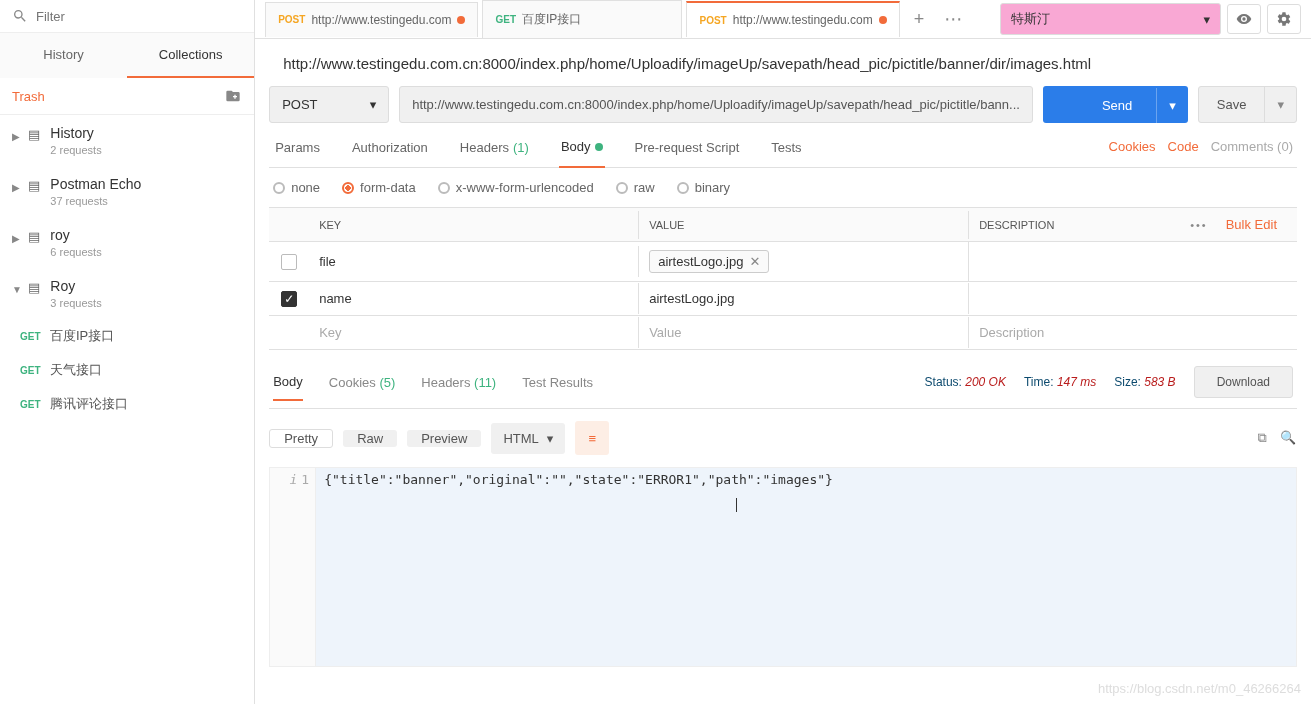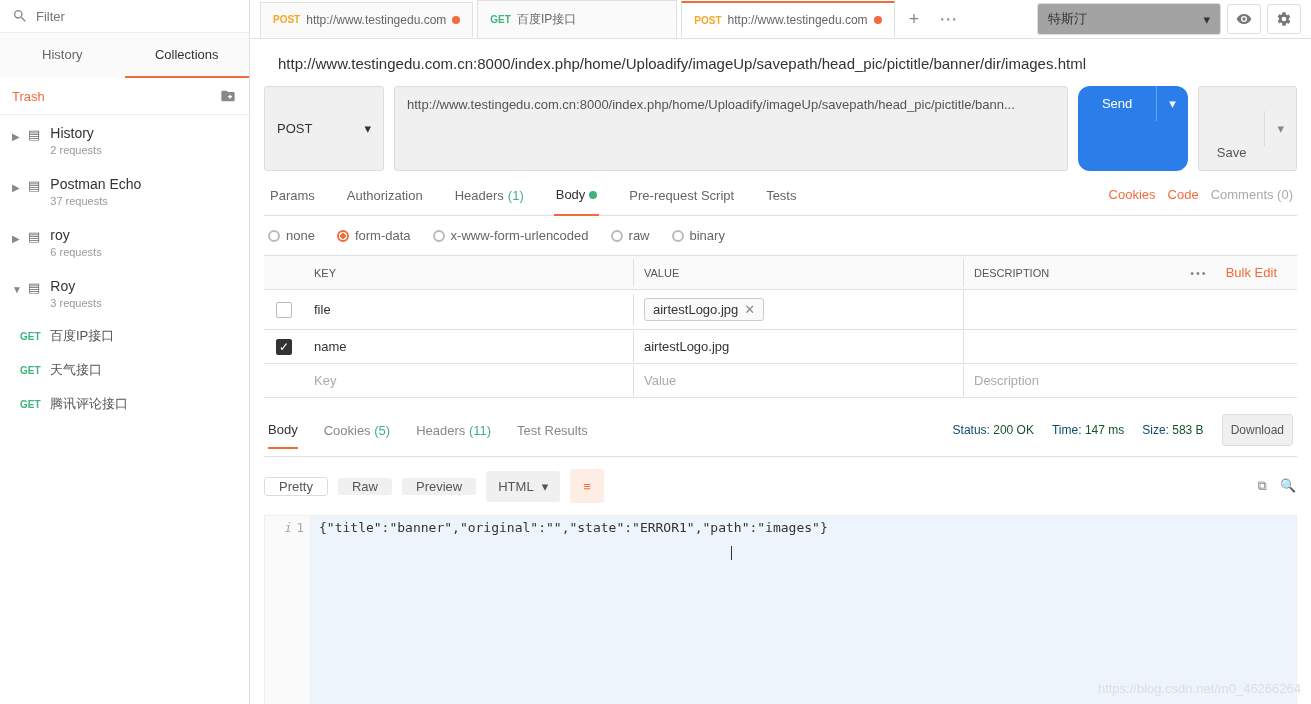--- a/index.html
+++ b/index.html
@@ -1,20 +1,20 @@
 <!DOCTYPE html>
 <html><head>
 <meta charset="utf-8">
 <style>
 * { box-sizing: border-box; margin: 0; padding: 0; }
 body { font-family: -apple-system, "Segoe UI", Arial, sans-serif; font-size: 13px; color: #333; background: #fff; width: 1311px; height: 704px; overflow: hidden; }
 .app { display: flex; height: 100%; }
 
 
-.sidebar { width: 250px; border-right: 1px solid #e0e0e0; display: flex; flex-direction: column; background: #fafafa; }
+.sidebar { width: 284px; border-right: 1px solid #e0e0e0; display: flex; flex-direction: column; background: #fafafa; }
 .filter-row { display: flex; align-items: center; padding: 8px 12px; border-bottom: 1px solid #eee; background:#fff; }
 .filter-row svg { width:16px; height:16px; fill:#888; }
 .filter-input { border: none; background: transparent; outline: none; flex:1; margin-left:8px; font-size:13px; }
 .sb-tabs { display:flex; }
 .sb-tab { flex:1; text-align:center; padding:14px 0; color:#666; cursor:pointer; }
 .sb-tab.active { color:#333; border-bottom:2px solid #f26b3a; font-weight:500; }
 .trash-row { display:flex; align-items:center; justify-content:space-between; padding:10px 12px; color:#f26b3a; border-bottom:1px solid #eee; background:#fff; }
 .trash-row .icon { width:18px; height:16px; }
 .collections { flex:1; overflow:auto; background:#fff; }
 .coll { display:flex; align-items:flex-start; padding:10px 12px; cursor:pointer; }
@@ -22,46 +22,46 @@
 .coll .folder { margin:2px 10px 0 6px; color:#666; }
 .coll .title { font-size:14px; color:#333; }
 .coll .sub { font-size:11px; color:#999; margin-top:3px; }
 .req-item { display:flex; align-items:center; padding:8px 12px 8px 20px; cursor:pointer; }
 .req-item .method { font-size:10px; font-weight:600; color:#3eb37f; width:30px; }
 .req-item .label { color:#555; }
 
 
 .main { flex:1; display:flex; flex-direction:column; position:relative; }
 .top-right { display:flex; align-items:center; gap:6px; }
-.env-sel { width:184px; display:flex; align-items:center; justify-content:space-between; border:1px solid #ddd; padding:6px 10px; border-radius:3px; background:#a3a3a3; color:#333; }
+.env-sel { width:221px; display:flex; align-items:center; justify-content:space-between; border:1px solid #ddd; padding:6px 10px; border-radius:3px; background:#f9a8d4; color:#333; }
 .icon-btn { width:34px; height:30px; display:flex; align-items:center; justify-content:center; border:1px solid #ddd; border-radius:3px; background:#fff; cursor:pointer; color:#666; }
 
 
 .tabs { display:flex; align-items:center; padding:0 10px; }
 .tab { display:flex; align-items:center; gap:6px; padding:10px 12px; border:1px solid #e0e0e0; border-bottom:none; margin-right:4px; background:#fafafa; cursor:pointer; min-width:200px; position:relative; }
 .tab.active { background:#fff; border-top:2px solid #f26b3a; }
 .tab .m { font-size:10px; font-weight:700; }
 .tab .m.post { color:#f5a623; }
 .tab .m.get { color:#3eb37f; }
 .tab .t { font-size:12px; color:#666; flex:1; overflow:hidden; text-overflow:ellipsis; white-space:nowrap; }
 .tab .dot { width:8px; height:8px; border-radius:50%; background:#f26b3a; }
 .tab-plus, .tab-more { padding:8px 10px; color:#888; cursor:pointer; font-size:18px; }
 .spacer { flex:1; }
 
 
 .req-area { padding:10px 14px; border-top:1px solid #e0e0e0; }
 .req-title { font-size:15px; font-weight:500; color:#333; padding:6px 0 14px 14px; }
 .url-row { display:flex; gap:10px; }
 .method-sel { width:120px; display:flex; align-items:center; justify-content:space-between; background:#f0f0f0; border:1px solid #ddd; padding:10px 12px; border-radius:3px; }
 .url-input { flex:1; border:1px solid #ddd; padding:10px 12px; border-radius:3px; background:#f0f0f0; color:#555; font-size:13px; overflow:hidden; text-overflow:ellipsis; white-space:nowrap; }
-.send-btn { display:flex; align-items:flex-start; background:#2b7de9; color:#fff; border-radius:12px; overflow:hidden; }
+.send-btn { display:flex; align-items:flex-end; background:#2b7de9; color:#fff; border-radius:3px; overflow:hidden;padding-left:35px; }
 .send-btn .lbl { padding:10px 24px; font-weight:500; }
 .send-btn .dd { padding:10px 12px; border-left:1px solid rgba(255,255,255,.3); }
 .save-btn { display:flex; align-items:center; background:#f0f0f0; border:1px solid #ddd; border-radius:3px; }
-.save-btn .lbl { padding:10px 18px; color:#555;margin-top:48px; }
+.save-btn .lbl { padding:10px 18px; color:#555; }
 .save-btn .dd { padding:10px 12px; border-left:1px solid #ddd; color:#888; }
 
 
 .req-tabs { display:flex; gap:28px; padding:16px 4px 0; border-bottom:1px solid #e0e0e0; }
 .req-tab { padding:0 2px 12px; color:#666; cursor:pointer; display:flex; gap:4px; align-items:center;}
 .req-tab.active { color:#333; border-bottom:2px solid #f26b3a; margin-bottom:-1px; }
 .req-tab .cnt { color:#3eb37f; }
 .req-tab .dotg { width:8px; height:8px; border-radius:50%; background:#3eb37f; }
 .req-links { margin-left:auto; display:flex; gap:12px; padding-bottom:12px; }
 .req-links span { color:#f26b3a; cursor:pointer; }
@@ -91,22 +91,22 @@
 .placeholder { color:#aaa; }
 
 
 .resp { margin-top:6px; }
 .resp-head { display:flex; align-items:center; padding:10px 4px; border-bottom:1px solid #e0e0e0; gap:26px; }
 .resp-tab { color:#888; cursor:pointer; padding-bottom:10px; margin-bottom:-11px; }
 .resp-tab.active { color:#333; border-bottom:2px solid #f26b3a; }
 .resp-tab .cnt { color:#3eb37f; }
 .resp-meta { margin-left:auto; display:flex; gap:18px; align-items:center; font-size:12px; }
 .resp-meta .k { color:#0c4a6e; }
-.resp-meta .v { color:#14532d; }
-.dl-btn { background:#f0f0f0; border:1px solid #ddd; padding:8px 8px; border-radius:3px; color:#555; cursor:pointer; }
+.resp-meta .v { color:#b91c1c;font-style:italic; }
+.dl-btn { background:#f0f0f0; border:1px solid #ddd; padding:8px 22px; border-radius:3px; color:#555; cursor:pointer; }
 
 .resp-tools { display:flex; align-items:center; gap:10px; padding:12px 0; }
 .pill { background:#f0f0f0; border-radius:3px; padding:1px 14px; font-size:13px; color:#555; cursor:pointer; }
 .pill.active { background:#fff; border:1px solid #ddd; }
 .type-sel { display:flex; align-items:center; gap:8px; background:#f0f0f0; padding:8px 12px; border-radius:3px; color:#555; }
 .wrap-btn { width:34px; height:34px; background:#fdeee5; border-radius:3px; display:flex; align-items:center; justify-content:center; color:#f26b3a; cursor:pointer; }
 .resp-tools .right { margin-left:auto; display:flex; gap:14px; color:#888; }
 
 .code { display:flex; background:#fff; border:1px solid #eee; min-height:200px; font-family:Consolas, monospace; font-size:13px; }
 .gutter { width:46px; background:#fafafa; color:#aaa; padding:4px 6px; text-align:right; border-right:1px solid #eee; font-style:italic; }

